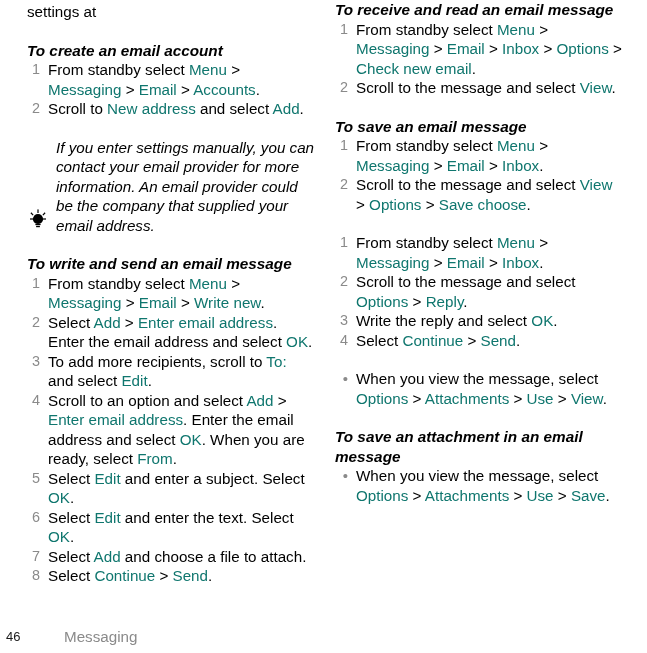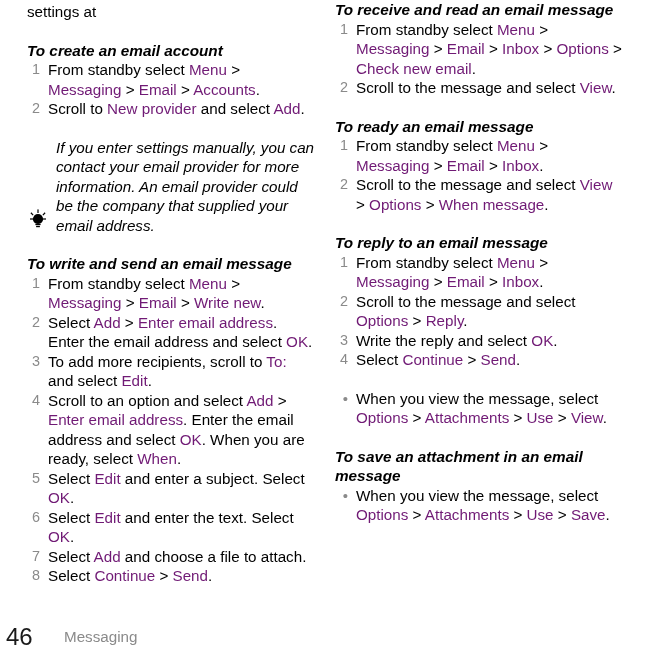--- a/index.html
+++ b/index.html
@@ -97,38 +97,38 @@
     box-sizing: border-box;
   }
   .tip-text {
     flex: 1;
     font-size: 15.2px;
     line-height: 19.5px;
     font-style: italic;
   }
 
   
-  .mi { color: #701a75; }
+  .mi { color: #0f766e; }
   .sep { color: #000000; }
 
   
   .footer {
     position: absolute;
     left: 0;
     bottom: 0;
     width: 647px;
     height: 33px;
     display: flex;
     flex-direction: row;
     align-items: center;
     padding-left: 6px;
     box-sizing: border-box;
   }
   .footer-page {
-    font-size: 24px;
+    font-size: 13px;
     color: #1a1a1a;
     width: 58px;
     box-sizing: border-box;
   }
   .footer-section {
     font-size: 15.2px;
     color: #8a8a8a;
   }
 </style>
 </head>
@@ -147,21 +147,21 @@
       <div class="spacer-before-heading"></div>
 
       <div class="heading">To create an email account</div>
       <div class="steps">
           <div class="step">
             <span class="step-num">1</span>
             <span class="step-body"><span class="sep">From standby select </span><span class="mi">Menu</span><span class="sep"> &gt; </span><span class="mi">Messaging</span><span class="sep"> &gt; </span><span class="mi">Email</span><span class="sep"> &gt; </span><span class="mi">Accounts</span><span class="sep">.</span></span>
           </div>
           <div class="step">
             <span class="step-num">2</span>
-            <span class="step-body"><span class="sep">Scroll to </span><span class="mi">New provider</span><span class="sep"> and select </span><span class="mi">Add</span><span class="sep">.</span></span>
+            <span class="step-body"><span class="sep">Scroll to </span><span class="mi">New address</span><span class="sep"> and select </span><span class="mi">Add</span><span class="sep">.</span></span>
           </div>
         </div>
 
       <div class="spacer-before-heading"></div>
 
       <div class="tip">
         <div class="tip-icon">
           <svg width="22" height="22" viewBox="0 0 22 22" aria-hidden="true">
             <g fill="#000000">
               <circle cx="11" cy="10" r="5.1"></circle>
@@ -189,21 +189,21 @@
           <div class="step">
             <span class="step-num">2</span>
             <span class="step-body"><span class="sep">Select </span><span class="mi">Add</span><span class="sep"> &gt; </span><span class="mi">Enter email address</span><span class="sep">. Enter the email address and select </span><span class="mi">OK</span><span class="sep">.</span></span>
           </div>
           <div class="step">
             <span class="step-num">3</span>
             <span class="step-body"><span class="sep">To add more recipients, scroll to </span><span class="mi">To:</span><span class="sep"> and select </span><span class="mi">Edit</span><span class="sep">.</span></span>
           </div>
           <div class="step">
             <span class="step-num">4</span>
-            <span class="step-body"><span class="sep">Scroll to an option and select </span><span class="mi">Add</span><span class="sep"> &gt; </span><span class="mi">Enter email address</span><span class="sep">. Enter the email address and select </span><span class="mi">OK</span><span class="sep">. When you are ready, select </span><span class="mi">When</span><span class="sep">.</span></span>
+            <span class="step-body"><span class="sep">Scroll to an option and select </span><span class="mi">Add</span><span class="sep"> &gt; </span><span class="mi">Enter email address</span><span class="sep">. Enter the email address and select </span><span class="mi">OK</span><span class="sep">. When you are ready, select </span><span class="mi">From</span><span class="sep">.</span></span>
           </div>
           <div class="step">
             <span class="step-num">5</span>
             <span class="step-body"><span class="sep">Select </span><span class="mi">Edit</span><span class="sep"> and enter a subject. Select </span><span class="mi">OK</span><span class="sep">.</span></span>
           </div>
           <div class="step">
             <span class="step-num">6</span>
             <span class="step-body"><span class="sep">Select </span><span class="mi">Edit</span><span class="sep"> and enter the text. Select </span><span class="mi">OK</span><span class="sep">.</span></span>
           </div>
           <div class="step">
@@ -227,35 +227,34 @@
             <span class="step-body"><span class="sep">From standby select </span><span class="mi">Menu</span><span class="sep"> &gt; </span><span class="mi">Messaging</span><span class="sep"> &gt; </span><span class="mi">Email</span><span class="sep"> &gt; </span><span class="mi">Inbox</span><span class="sep"> &gt; </span><span class="mi">Options</span><span class="sep"> &gt; </span><span class="mi">Check new email</span><span class="sep">.</span></span>
           </div>
           <div class="step">
             <span class="step-num">2</span>
             <span class="step-body"><span class="sep">Scroll to the message and select </span><span class="mi">View</span><span class="sep">.</span></span>
           </div>
         </div>
 
       <div class="spacer-before-heading"></div>
 
-      <div class="heading">To ready an email message</div>
+      <div class="heading">To save an email message</div>
       <div class="steps">
           <div class="step">
             <span class="step-num">1</span>
             <span class="step-body"><span class="sep">From standby select </span><span class="mi">Menu</span><span class="sep"> &gt; </span><span class="mi">Messaging</span><span class="sep"> &gt; </span><span class="mi">Email</span><span class="sep"> &gt; </span><span class="mi">Inbox</span><span class="sep">.</span></span>
           </div>
           <div class="step">
             <span class="step-num">2</span>
-            <span class="step-body"><span class="sep">Scroll to the message and select </span><span class="mi">View</span><span class="sep"> &gt; </span><span class="mi">Options</span><span class="sep"> &gt; </span><span class="mi">When message</span><span class="sep">.</span></span>
-          </div>
-        </div>
-
-      <div class="spacer-before-heading"></div>
-
-      <div class="heading">To reply to an email message</div>
+            <span class="step-body"><span class="sep">Scroll to the message and select </span><span class="mi">View</span><span class="sep"> &gt; </span><span class="mi">Options</span><span class="sep"> &gt; </span><span class="mi">Save choose</span><span class="sep">.</span></span>
+          </div>
+        </div>
+
+      <div class="spacer-before-heading"></div>
+
       <div class="steps">
           <div class="step">
             <span class="step-num">1</span>
             <span class="step-body"><span class="sep">From standby select </span><span class="mi">Menu</span><span class="sep"> &gt; </span><span class="mi">Messaging</span><span class="sep"> &gt; </span><span class="mi">Email</span><span class="sep"> &gt; </span><span class="mi">Inbox</span><span class="sep">.</span></span>
           </div>
           <div class="step">
             <span class="step-num">2</span>
             <span class="step-body"><span class="sep">Scroll to the message and select </span><span class="mi">Options</span><span class="sep"> &gt; </span><span class="mi">Reply</span><span class="sep">.</span></span>
           </div>
           <div class="step">

